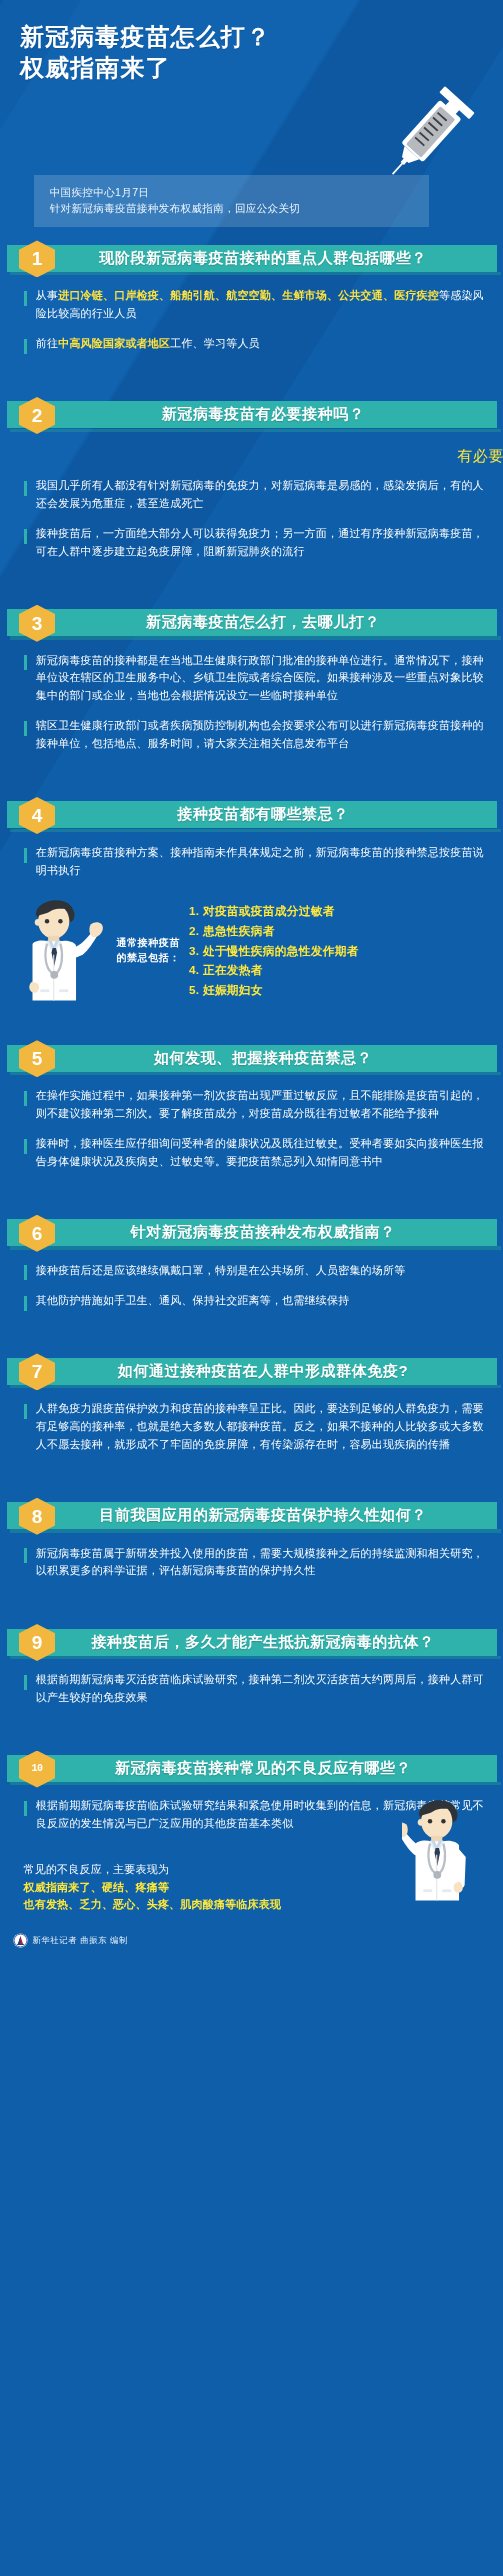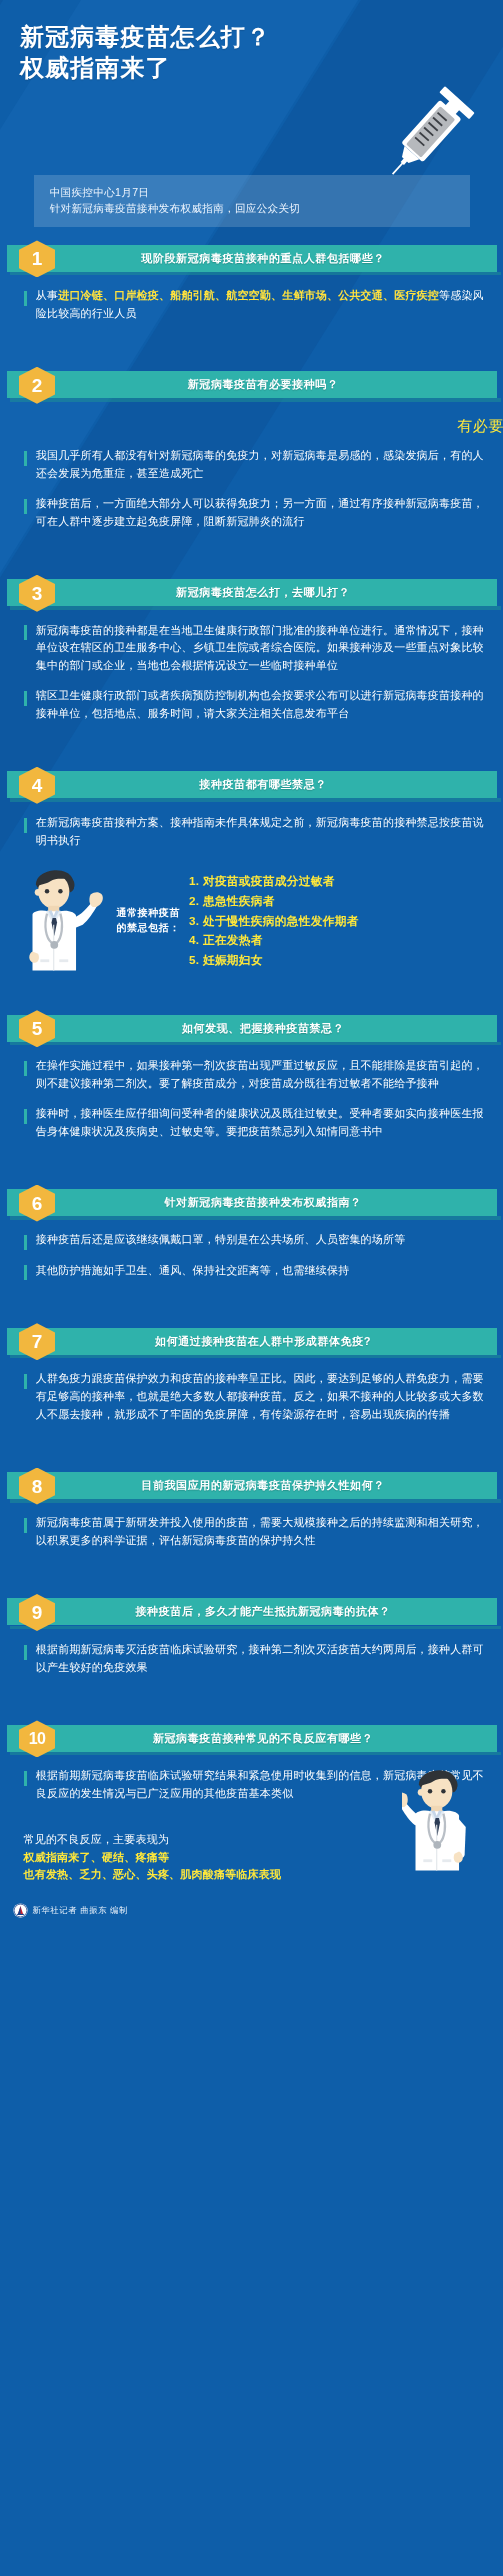--- a/index.html
+++ b/index.html
@@ -26,21 +26,21 @@
   .hero { position:relative; padding:22.4px 0 0 0; height:241px; }
   .hero-title {
     font-size:24px; font-weight:bold; line-height:1.28;
     letter-spacing:1.1px; padding-left:20px; text-shadow:0 0.6px 1.1px rgba(0,0,0,.15);
   }
   .hero-title .l2 { display:block; }
 
   .syringe { position:absolute; right:23.5px; top:78px; width:106px; height:112px; }
 
   .subtitle-box {
-    position:absolute; left:34px; top:175px; width:436px;
+    position:absolute; left:34px; top:175px; width:395px;
     background:rgba(255,255,255,.17);
     padding:9px 13.4px 10px 15.7px;
   }
   .subtitle-box .ln {
     font-size:10.6px; line-height:1.55; color:#eef6ff; letter-spacing:0.3px;
   }
 
   
   .qhead { position:relative; margin:0 6.7px 0 6.7px; height:35px; }
   .qhead .bar {
@@ -52,25 +52,25 @@
     background:#1d8f95; opacity:.55;
   }
   .qhead .hex {
     position:absolute; left:12.3px; top:-0.6px; width:36px; height:37px;
     background:#f2b73e;
     clip-path:polygon(50% 0%, 100% 25%, 100% 75%, 50% 100%, 0% 75%, 0% 25%);
     display:flex; align-items:center; justify-content:center;
     font-size:19px; font-weight:bold; color:#ffffff; line-height:1;
     z-index:3;
   }
-  .qhead .hex.wide { font-size:16px; letter-spacing:-0.6px; }
+  .qhead .hex.wide { font-size:10px; letter-spacing:-0.6px;font-family:Liberation Mono, monospace; }
   .qhead .qtext {
     position:absolute; left:0; right:0; top:3.9px; height:27px;
     display:flex; align-items:center; justify-content:center;
-    font-size:11px; font-weight:bold; letter-spacing:0.6px;
+    font-size:15px; font-weight:bold; letter-spacing:0.6px;
     color:#ffffff; text-shadow:0 0.6px 1.1px rgba(0,0,0,.18);
     z-index:2; padding-left:30px; padding-right:7.8px;
   }
 
   
   .sec { padding:0 0 4.5px 0; }
   .bullet { position:relative; margin:12.3px 20px 0 23.5px; padding-left:12.3px;font-family:Liberation Mono, monospace; }
   .bullet::before {
     content:""; position:absolute; left:0; top:2.8px;
     width:3.9px; height:15px; background:#2fb2ab;
@@ -161,20 +161,23 @@
 
   <div class="sec">
     <div class="qhead">
       <div class="bar-shadow"></div>
       <div class="bar"></div>
       <div class="hex">1</div>
       <div class="qtext">现阶段新冠病毒疫苗接种的重点人群包括哪些？</div>
     </div>
     <div class="bullet">
       <p><span>从事</span><b class="hl">进口冷链、口岸检疫、船舶引航、航空空勤、生鲜市场、公共交通、医疗疾控</b><span>等感染风险比较高的行业人员</span></p>
+    </div>
+    <div class="bullet">
+      <p><span>前往</span><b class="hl">中高风险国家或者地区</b><span>工作、学习等人员</span></p>
     </div>
     <div class="gap-l"></div>
   </div>
 
   <div class="sec">
     <div class="qhead">
       <div class="bar-shadow"></div>
       <div class="bar"></div>
       <div class="hex">2</div>
       <div class="qtext">新冠病毒疫苗有必要接种吗？</div>

